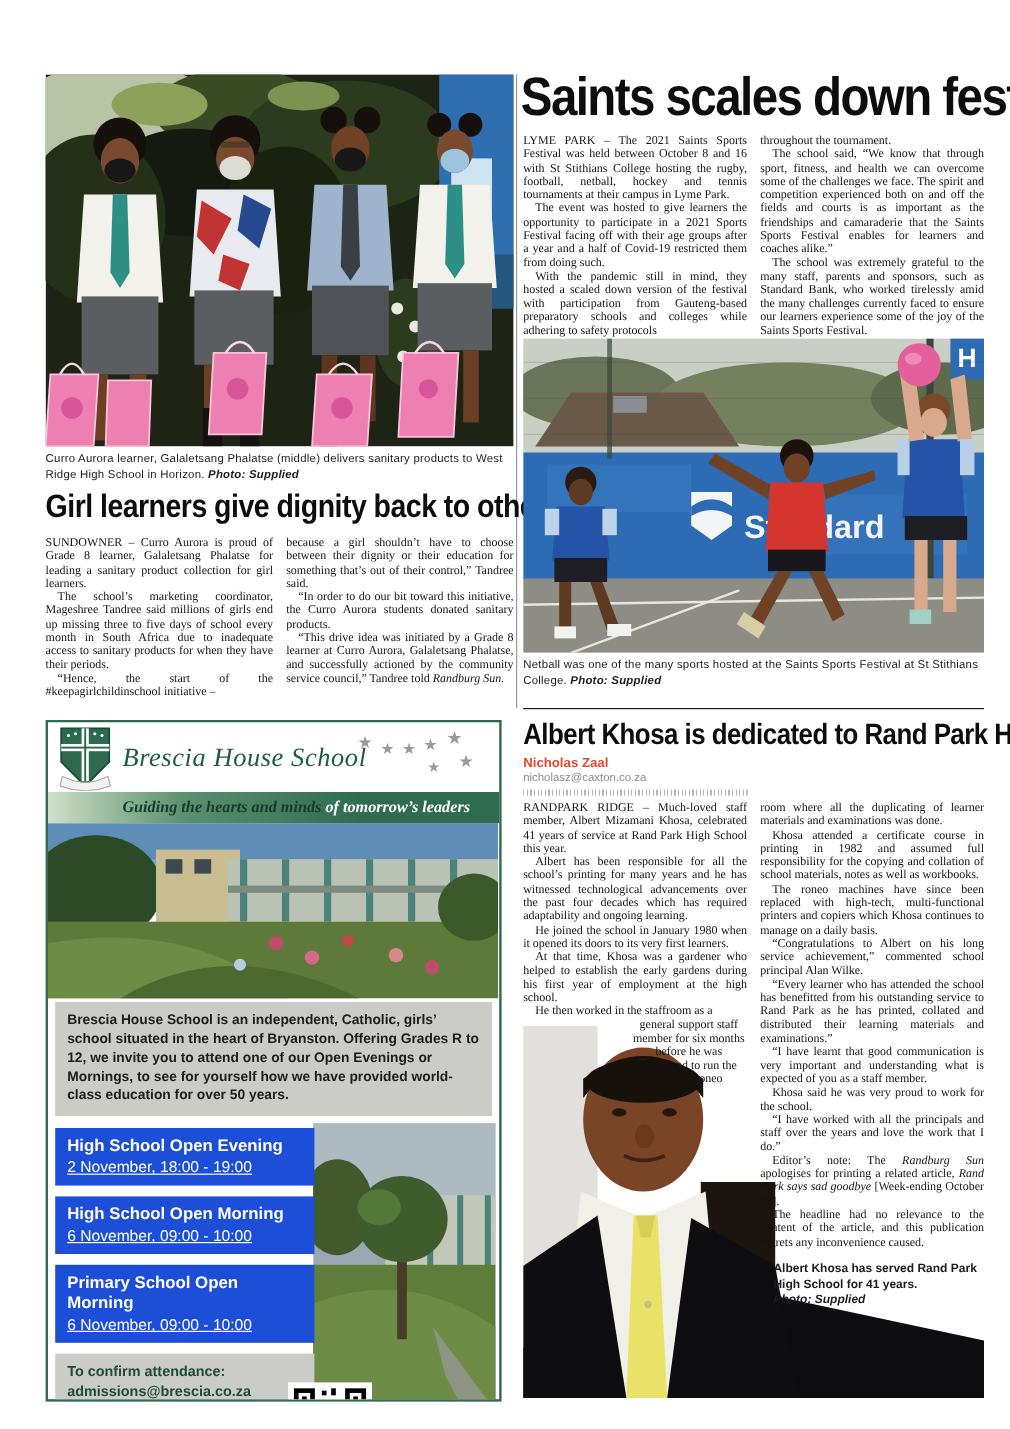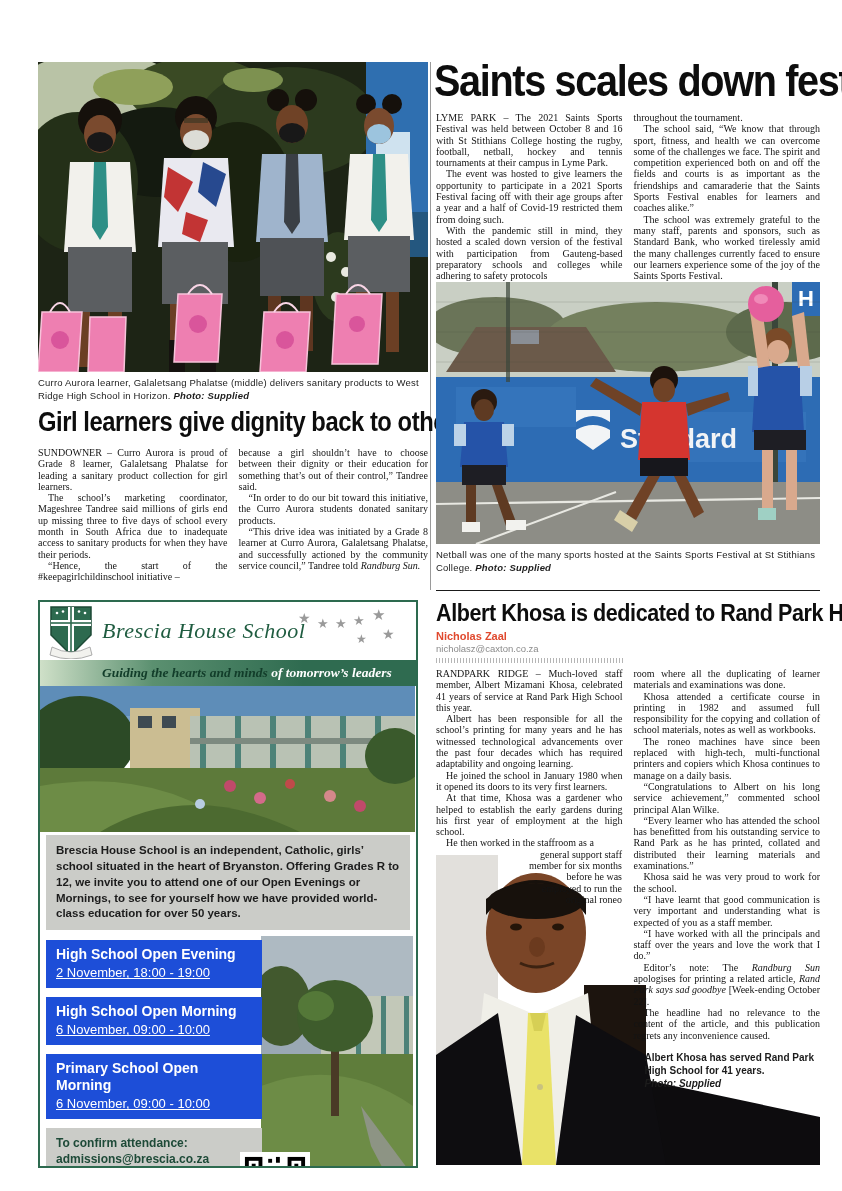--- a/index.html
+++ b/index.html
@@ -41,21 +41,21 @@
   
   #byline{position:absolute;left:436px;top:630px;width:187px;}
   .byname{font:bold 11px "Liberation Sans",sans-serif;color:#e0492e;}
   .byemail{font:9.5px "Liberation Sans",sans-serif;color:#8a8a8a;margin-top:1px;}
   .byrule{margin-top:4px;height:5px;
           background:repeating-linear-gradient(90deg,#b5b5b5 0 1px,transparent 1px 3px);}
   
   #khosa-article{position:absolute;left:436px;top:668px;width:384px;height:497px;}
   #khosa-article .cols{position:relative;z-index:1;}
   #khosa-photo{position:absolute;left:0;bottom:0;width:384px;height:310px;z-index:0;}
-  .wrap-col{width:96px;margin-left:90px;text-align:right;}
+  .wrap-col{width:96px;margin-left:90px;text-align:center;}
   .kcap{margin:10px 0 0 11px;font:bold 10px/1.3 "Liberation Sans",sans-serif;color:#1c1c1c;text-align:left;}
   .kcap .credit{font-style:italic;}
   
   #ad{position:absolute;left:38px;top:600px;width:380px;height:568px;border:2.5px solid #2d6a4f;
       background:#fff;box-sizing:border-box;overflow:hidden;}
   .ad-head{position:relative;height:58px;background:#fff;}
   .ad-name{position:absolute;left:62px;top:16px;font-family:"Liberation Serif",serif;font-style:italic;
            font-size:22px;color:#1f5c40;letter-spacing:.5px;}
   .ad-stars span{position:absolute;color:#9a9a9a;}
   .ad-bar{position:relative;height:26px;background:linear-gradient(90deg,#cfe0c8,#5b9070 30%,#2f6b50 70%);
@@ -323,22 +323,22 @@
         <p>At that time, Khosa was a gardener who helped to establish the early gardens during his first year of employment at the high school.</p>
         <p>He then worked in the staffroom as a</p>
         <div class="wrap-col">general support staff member for six months before he was employed to run the original roneo</div>
       </div>
       <div class="col">
         <p>room where all the duplicating of learner materials and examinations was done.</p>
         <p>Khosa attended a certificate course in printing in 1982 and assumed full responsibility for the copying and collation of school materials, notes as well as workbooks.</p>
         <p>The roneo machines have since been replaced with high-tech, multi-functional printers and copiers which Khosa continues to manage on a daily basis.</p>
         <p>“Congratulations to Albert on his long service achievement,” commented school principal Alan Wilke.</p>
         <p>“Every learner who has attended the school has benefitted from his outstanding service to Rand Park as he has printed, collated and distributed their learning materials and examinations.”</p>
+        <p>“I have learnt that good communication is very important and understanding what is expected of you as a staff member.</p>
         <p>Khosa said he was very proud to work for the school.</p>
-        <p>“I have learnt that good communication is very important and understanding what is expected of you as a staff member.</p>
         <p>“I have worked with all the principals and staff over the years and love the work that I do.”</p>
         <p><span>Editor’s note: The </span><i>Randburg Sun</i><span> apologises for printing a related article, </span><i>Rand Park says sad goodbye</i><span> [Week-ending October 22].</span></p>
         <p>The headline had no relevance to the content of the article, and this publication regrets any inconvenience caused.</p>
         <div class="kcap"><span>Albert Khosa has served Rand Park High School for 41 years. </span><br><span class="credit">Photo: Supplied</span></div>
       </div>
     </div>
   </div>
 
   <div id="ad">
     <div class="ad-head">

